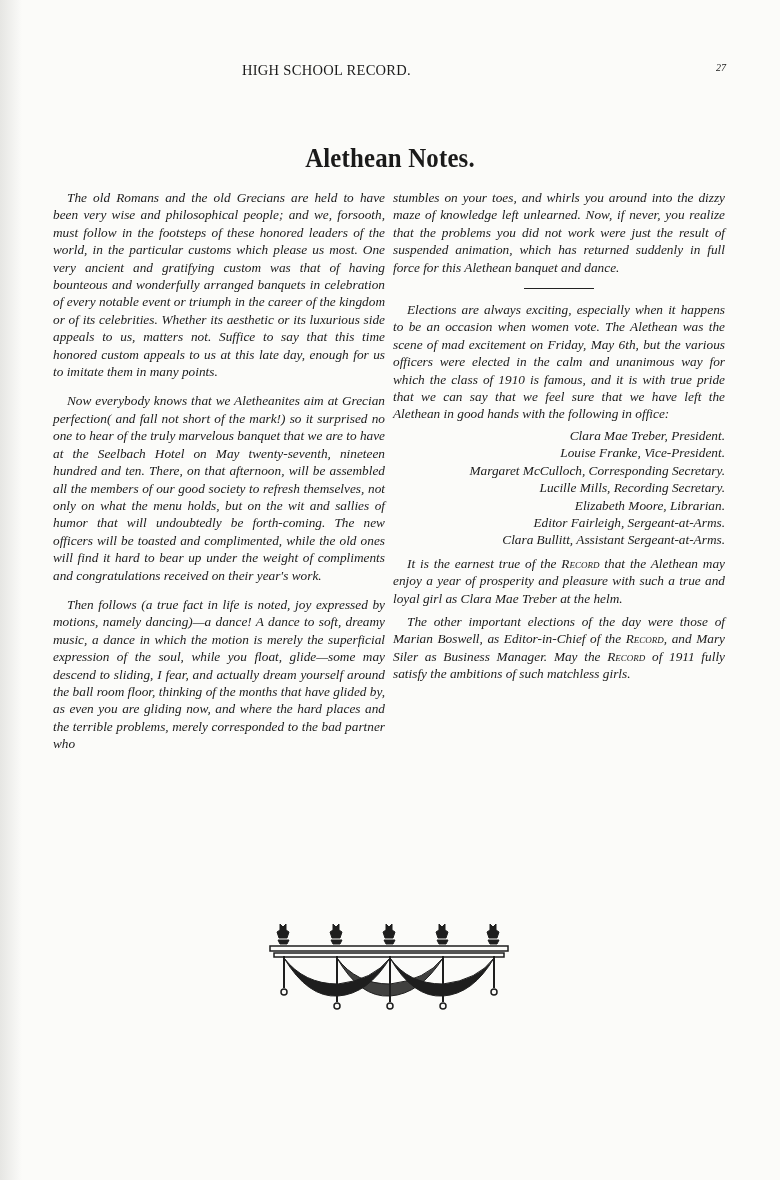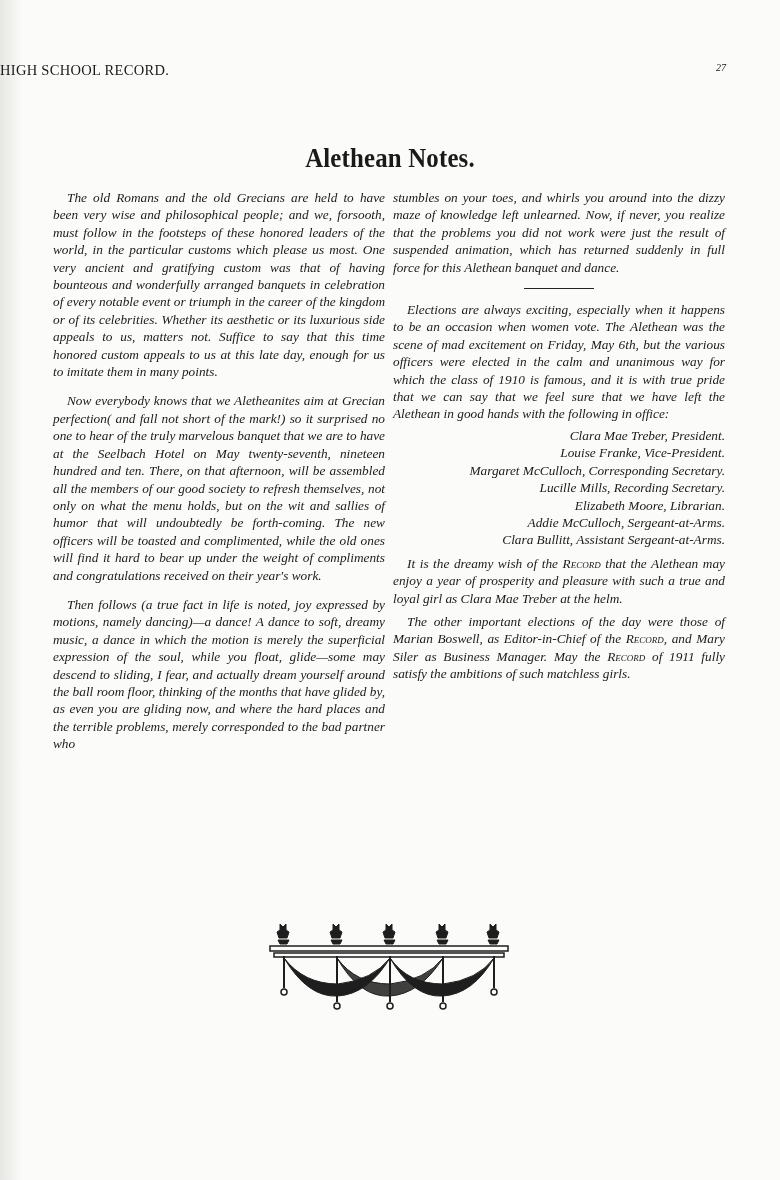--- a/index.html
+++ b/index.html
@@ -10,21 +10,21 @@
     color: #1a1a1a;
     position: relative;
   }
   .page { position: absolute; inset: 0; }
   .left-shadow {
     position: absolute; left: 0; top: 0; width: 22px; height: 1180px;
     background: linear-gradient(to right, #e6e6e3, rgba(251,251,249,0));
   }
   .running-head {
     position: absolute; top: 62px; left: 0; width: 653px;
-    font-size: 14.5px; letter-spacing: 0.3px;
+    text-align: center; font-size: 14.5px; letter-spacing: 0.3px;
   }
   .page-number {
     position: absolute; top: 62px; left: 716px; font-size: 10px; font-style: italic;
   }
   .title {
     position: absolute; top: 143px; left: 0; width: 780px; text-align: center;
     font-size: 27px; font-weight: bold; letter-spacing: 0.2px;
     transform: scaleX(0.92);
   }
   .column {
@@ -70,24 +70,24 @@
   <div class="column col-right">
     <p class="noindent">stumbles on your toes, and whirls you around into the dizzy maze of knowledge left unlearned. Now, if never, you realize that the problems you did not work were just the result of suspended animation, which has returned suddenly in full force for this Alethean banquet and dance.</p>
     <div class="rule"></div>
     <p>Elections are always exciting, especially when it happens to be an occasion when women vote. The Alethean was the scene of mad excitement on Friday, May 6th, but the various officers were elected in the calm and unanimous way for which the class of 1910 is famous, and it is with true pride that we can say that we feel sure that we have left the Alethean in good hands with the following in office:</p>
     <ul class="officers">
       <li>Clara Mae Treber, President.</li>
       <li>Louise Franke, Vice-President.</li>
       <li>Margaret McCulloch, Corresponding Secretary.</li>
       <li>Lucille Mills, Recording Secretary.</li>
       <li>Elizabeth Moore, Librarian.</li>
-      <li>Addie McCulloch, Sergeant-at-Arms.</li>
+      <li>Editor Fairleigh, Sergeant-at-Arms.</li>
       <li>Clara Bullitt, Assistant Sergeant-at-Arms.</li>
     </ul>
-    <p><span>It is the dreamy wish of the </span><span class="sc">Record</span><span> that the Ale­thean may enjoy a year of prosperity and pleasure with such a true and loyal girl as Clara Mae Treber at the helm.</span></p>
+    <p><span>It is the earnest true of the </span><span class="sc">Record</span><span> that the Ale­thean may enjoy a year of prosperity and pleasure with such a true and loyal girl as Clara Mae Treber at the helm.</span></p>
     <p class="spaced"><span>The other important elections of the day were those of Marian Boswell, as Editor-in-Chief of the </span><span class="sc">Record</span><span>, and Mary Siler as Business Manager. May the </span><span class="sc">Record</span><span> of 1911 fully satisfy the ambitions of such matchless girls.</span></p>
   </div>
 
   <svg class="ornament" viewBox="0 0 256 95" xmlns="http://www.w3.org/2000/svg">
     <g fill="#1e1e1e" stroke="#1e1e1e">
 
       <g>
         <path d="M22 6 l3 3 l3 -3 l0 6 l3 2 l-2 6 l-8 0 l-2 -6 l3 -2 z"></path>
         <path d="M20 22 h11 l-2 4 h-7 z"></path>
       </g>

